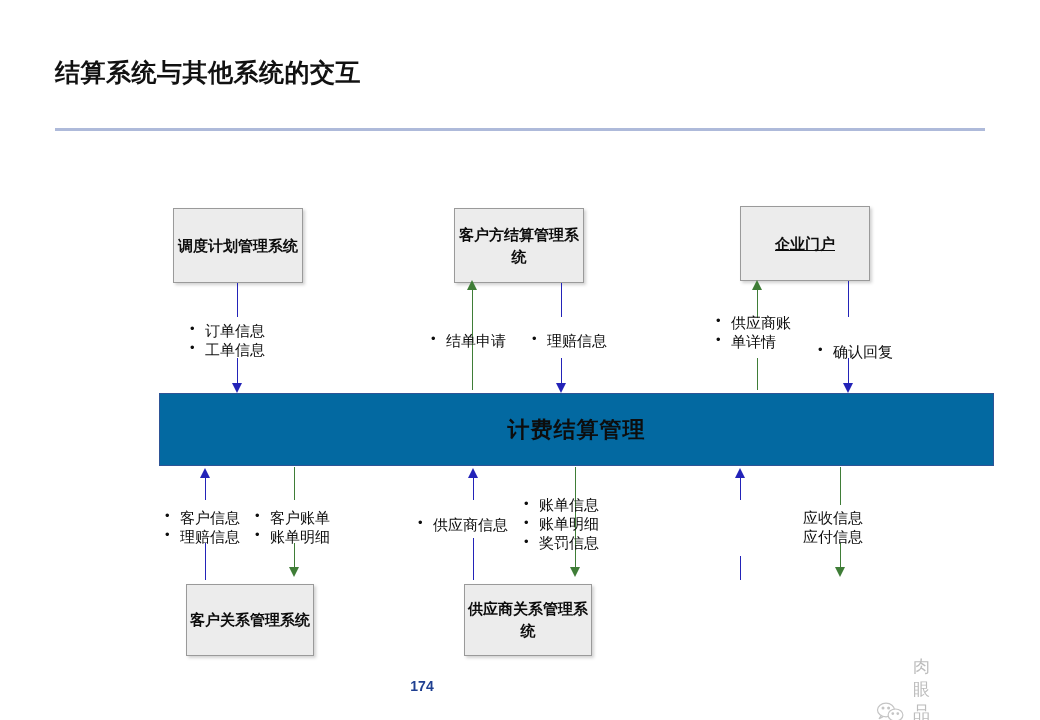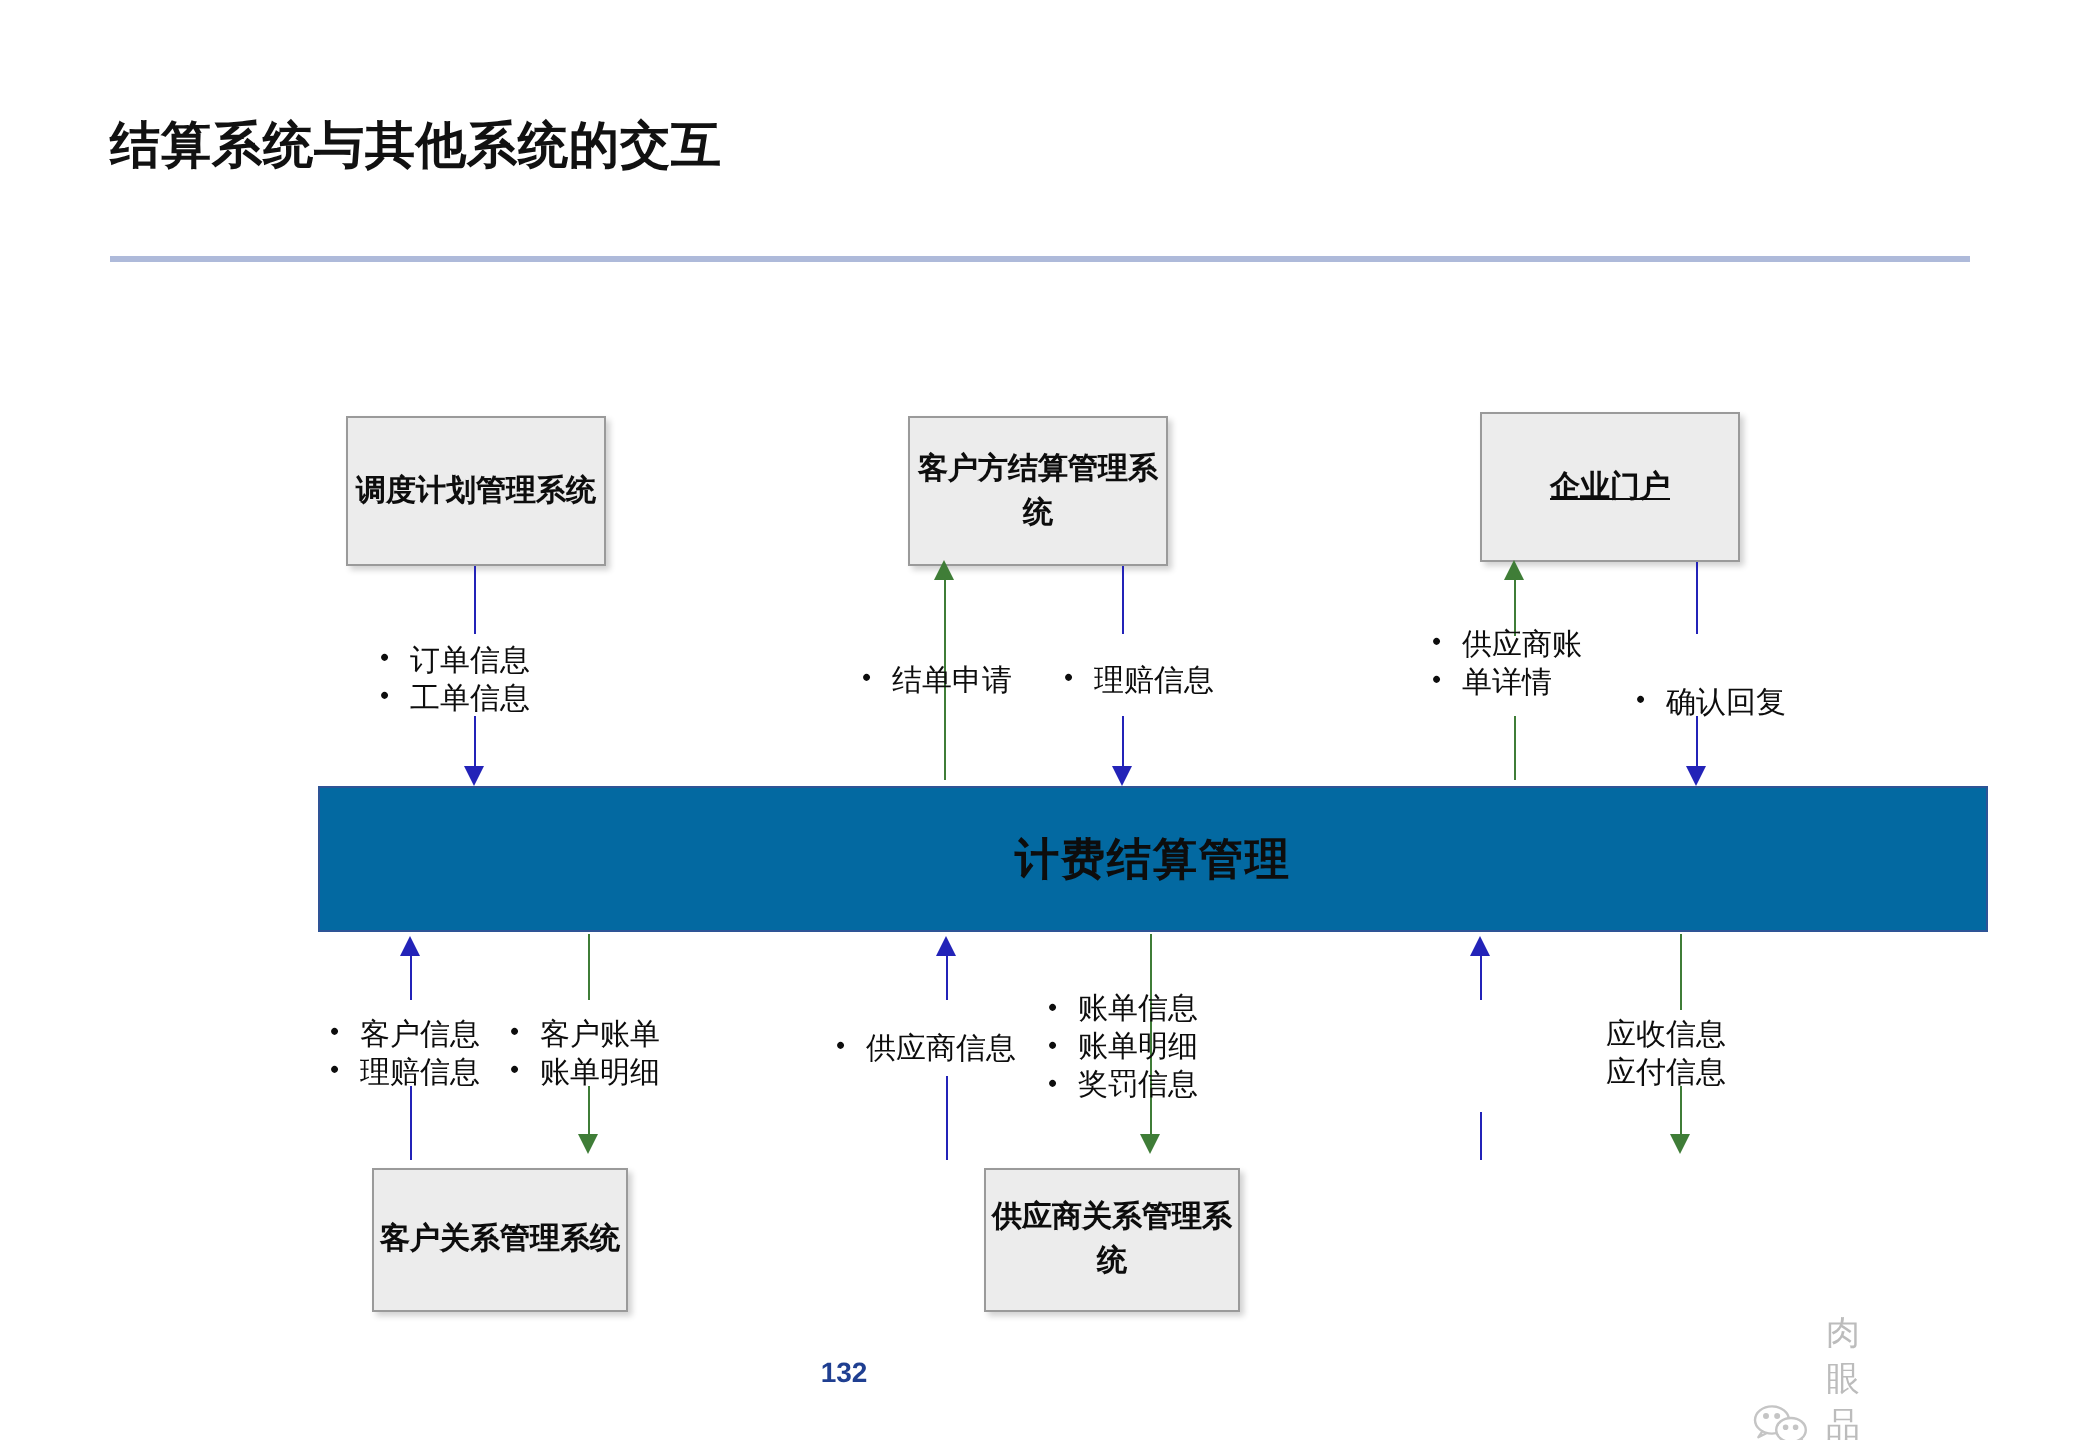--- a/index.html
+++ b/index.html
@@ -272,26 +272,26 @@
     <span class="li" style="padding-left:4px;text-align:right;" data-name="flow-label-item">应付信息</span>
   </div>
   <style>
     [data-name="flow-labels-finance-down"] .li::before { content: ""; }
   </style>
 
   <div class="node node-bottom" style="left:186px; top:584px;" data-name="node-customer-relationship-system">
     <span data-name="node-label">客户关系管理系统</span>
   </div>
 
-  <div class="node node-bottom" style="left:464px; top:584px;margin-left:28px;" data-name="node-supplier-relationship-system">
+  <div class="node node-bottom" style="left:464px; top:584px;" data-name="node-supplier-relationship-system">
     <span data-name="node-label">供应商关系管理系统</span>
   </div>
 
 
-  <div class="page-number" data-name="page-number">132</div>
+  <div class="page-number" data-name="page-number">174</div>
 
   <div class="watermark" data-name="watermark">
     <span data-name="wechat-icon">
       <svg width="30" height="24" viewBox="0 0 30 24" fill="none" stroke="#c2c2c2" stroke-width="1.2">
         <ellipse cx="10" cy="9" rx="8.5" ry="6.8"></ellipse>
         <path d="M5.5 14.2 L3.2 17.6 L7.2 15.6" stroke-linejoin="round" fill="none"></path>
         <circle cx="7" cy="7" r="0.9" fill="#c2c2c2"></circle>
         <circle cx="12.6" cy="7" r="0.9" fill="#c2c2c2"></circle>
         <ellipse cx="19.5" cy="14" rx="7.4" ry="6" fill="#ffffff"></ellipse>
         <path d="M24.6 18.6 L26.8 21.6 L23.2 20" stroke-linejoin="round" fill="none"></path>

